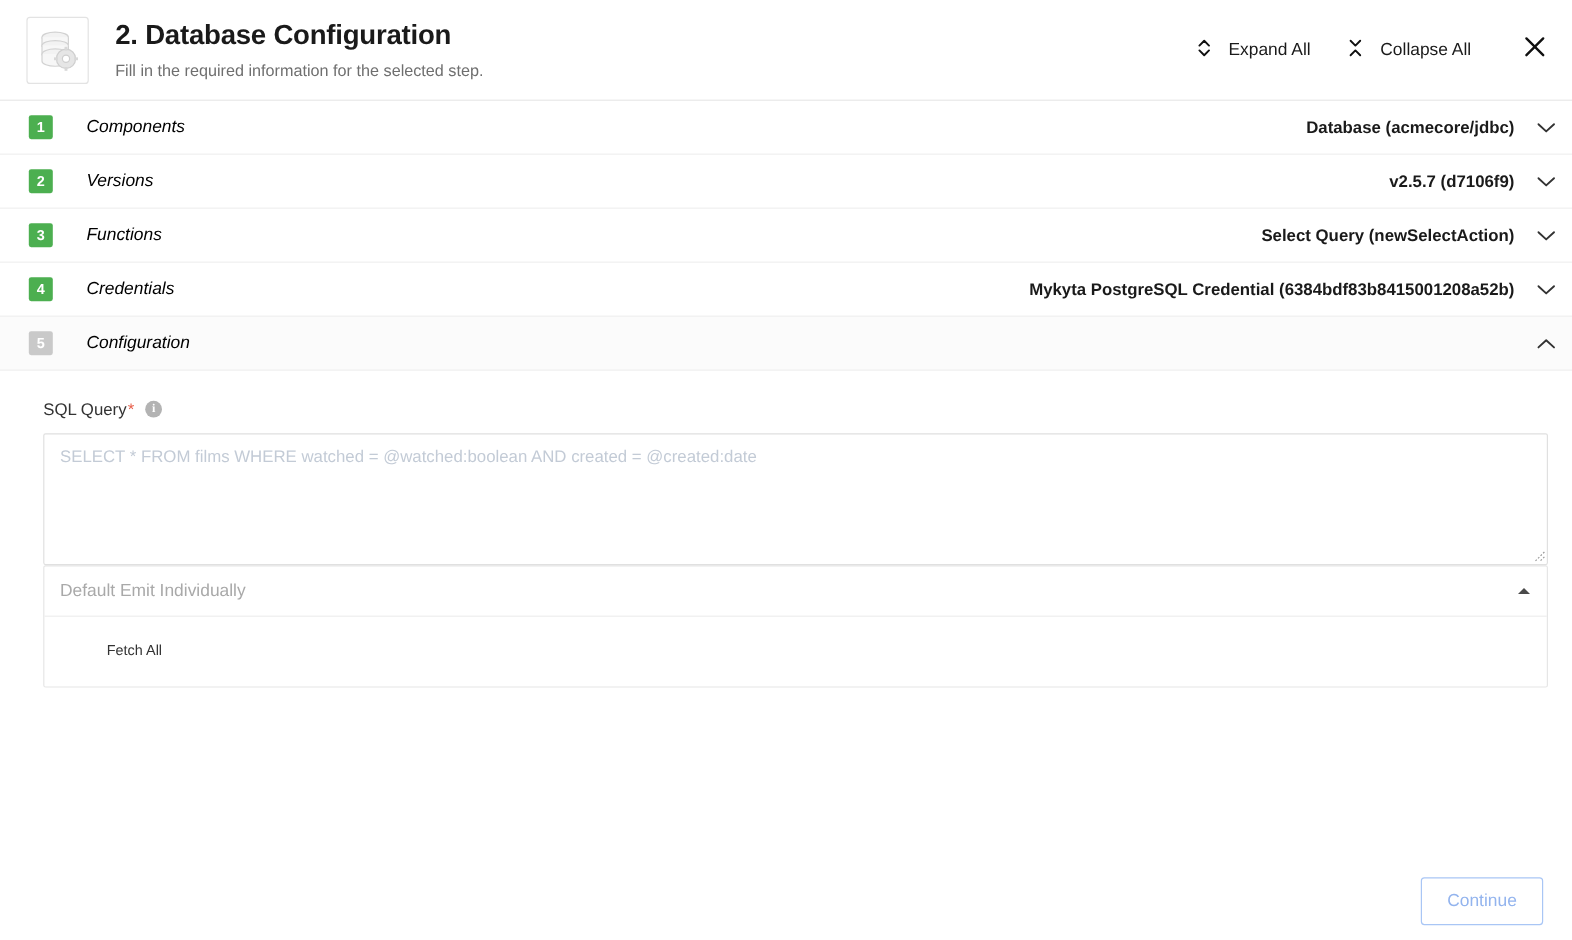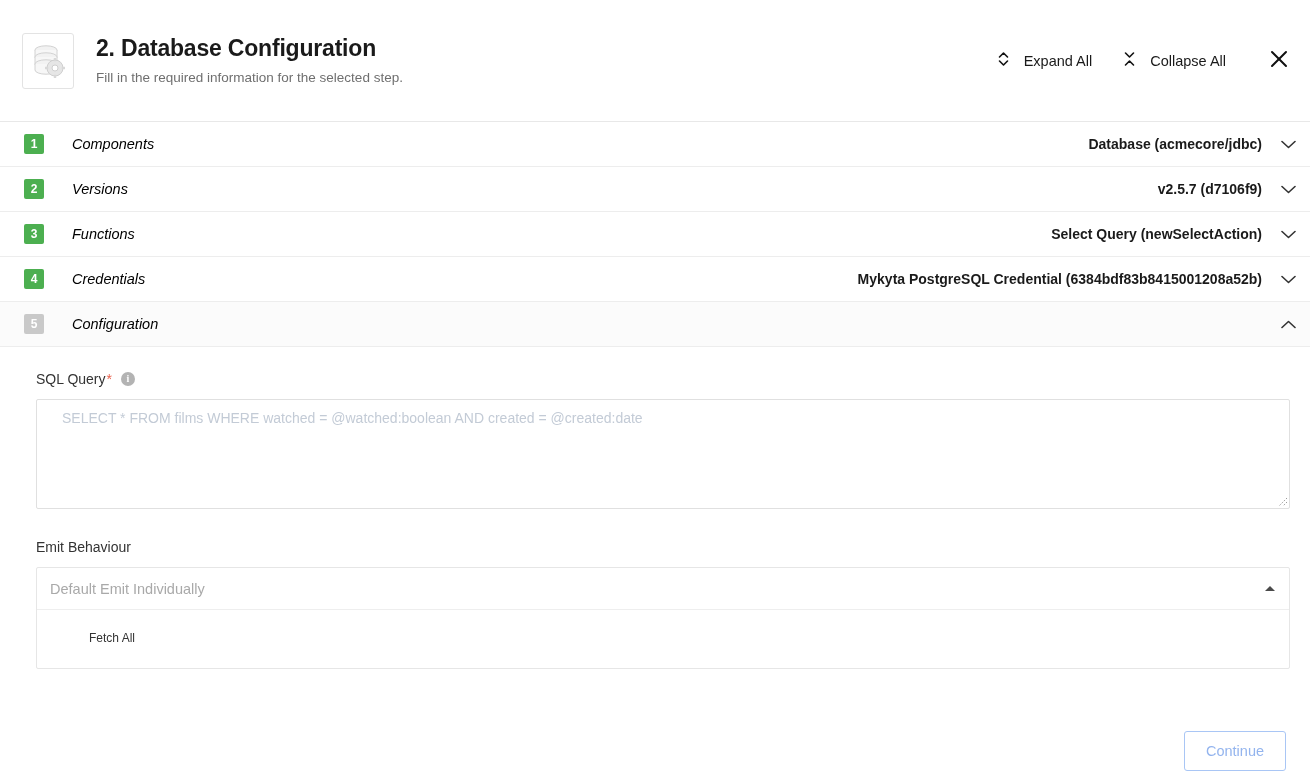--- a/index.html
+++ b/index.html
@@ -10,21 +10,21 @@
     height: 783px;
     background: #ffffff;
     font-family: "Liberation Sans", sans-serif;
     color: #333333;
     overflow: hidden;
   }
 
   
   .header {
     position: relative;
-    height: 122px;
+    height: 84px;
     border-bottom: 1px solid #e8e8e8;
     display: flex;
     align-items: center;
     padding: 0 14px 0 22px;
     background: #fff;
   }
   .header-icon-box {
     width: 52px;
     height: 56px;
     border: 1px solid #e3e3e3;
@@ -168,21 +168,21 @@
     position: relative;
     width: 1254px;
     height: 110px;
     border: 1px solid #e0e0e0;
     border-radius: 2px;
     background: #fff;
   }
   .sql-placeholder {
     position: absolute;
     top: 10px;
-    left: 25px;
+    left: 13px;
     font-size: 14px;
     color: #c3cbd6;
     white-space: nowrap;
     pointer-events: none;
   }
   .resize-grip {
     position: absolute;
     right: 1px;
     bottom: 1px;
     width: 14px;
@@ -393,21 +393,20 @@
   </div>
 
   <div class="sql-area">
     <div class="sql-placeholder">SELECT * FROM films WHERE watched = @watched:boolean AND created = @created:date</div>
     <svg class="resize-grip" width="14" height="14" viewBox="0 0 14 14" aria-hidden="true">
       <line x1="13" y1="5" x2="5" y2="13" stroke="#9a9a9a" stroke-width="1" stroke-dasharray="1.5 1.5"></line>
       <line x1="13" y1="9" x2="9" y2="13" stroke="#9a9a9a" stroke-width="1" stroke-dasharray="1.5 1.5"></line>
     </svg>
   </div>
 
-  <div class="emit-label">Emit Behaviour</div>
 
   <div class="select-wrap">
     <div class="select-control">
       <div class="select-value">Default Emit Individually</div>
       <div class="caret-up"></div>
     </div>
     <div class="options">
       <div class="option">Fetch All</div>
     </div>
   </div>

